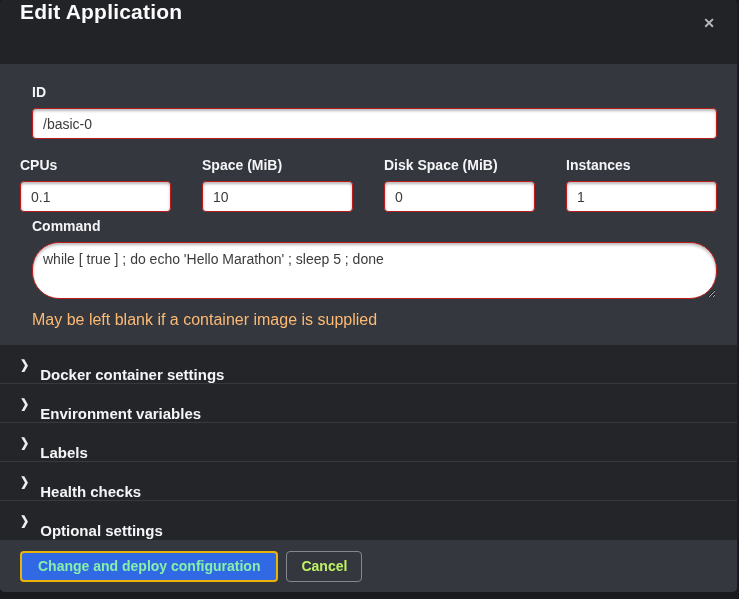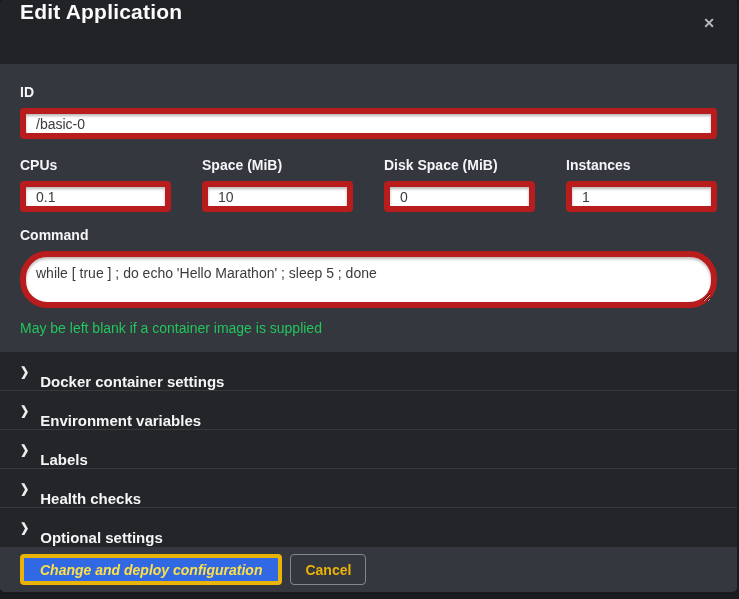--- a/index.html
+++ b/index.html
@@ -52,48 +52,48 @@
   .field-label {
     display: block;
     color: #f4f5f7;
     font-size: 14px;
     font-weight: bold;
     margin-bottom: 8px;
   }
   .text-input, .text-area {
     width: 100%;
     background: #ffffff;
-    border: 6px solid #b91c1c;
+    border: 1px solid #b91c1c;
     border-radius: 4px;
     box-shadow: inset 0 2px 3px rgba(0,0,0,0.28);
     color: #3b3b3b;
     font-family: "Liberation Sans", sans-serif;
     font-size: 14px;
     padding: 0 10px;
     height: 31px;
     outline: none;
   }
   .text-area {
     height: 57px;
     padding: 7px 10px;
     resize: vertical;
     line-height: 1.35;
     border-radius: 27px;
   }
-  .field-group { margin-bottom: 18px; }
+  .field-group { margin-bottom: 18px; margin-left: 12px; }
   .field-group:last-child { margin-bottom: 0; }
   .field-row {
     display: grid;
     grid-template-columns: repeat(4, 1fr);
     column-gap: 31px;
-    margin-bottom: 15px;
+    margin-bottom: 6px;
   }
   .help-text {
-    color: #22c55e;
-    font-size: 14px;
+    color: #fdba74;
+    font-size: 16px;
     margin-top: 8px;
   }
   
   .accordion {
     background: #242528;
     flex: 0 0 auto;
   }
   .accordion-row {
     height: 39px;
     display: flex;
@@ -131,28 +131,27 @@
     font-family: "Liberation Sans", sans-serif;
     font-size: 14px;
     font-weight: bold;
     cursor: pointer;
     display: inline-flex;
     align-items: center;
     padding: 0 16px;
   }
   .btn-primary {
     background: #3168e4;
-    border: 4px solid #eab308;
-    color: #fde047;
-    font-style: italic;
+    border: 2px solid #eab308;
+    color: #86efac;
   }
   .btn-default {
     background: transparent;
     border: 1px solid #84888e;
-    color: #eab308;
+    color: #bef264;
     padding: 8px 14px;
     text-align: right;
   }
 </style>
 </head>
 <body>
 
 <div class="modal">
 
   <div class="modal-header">

